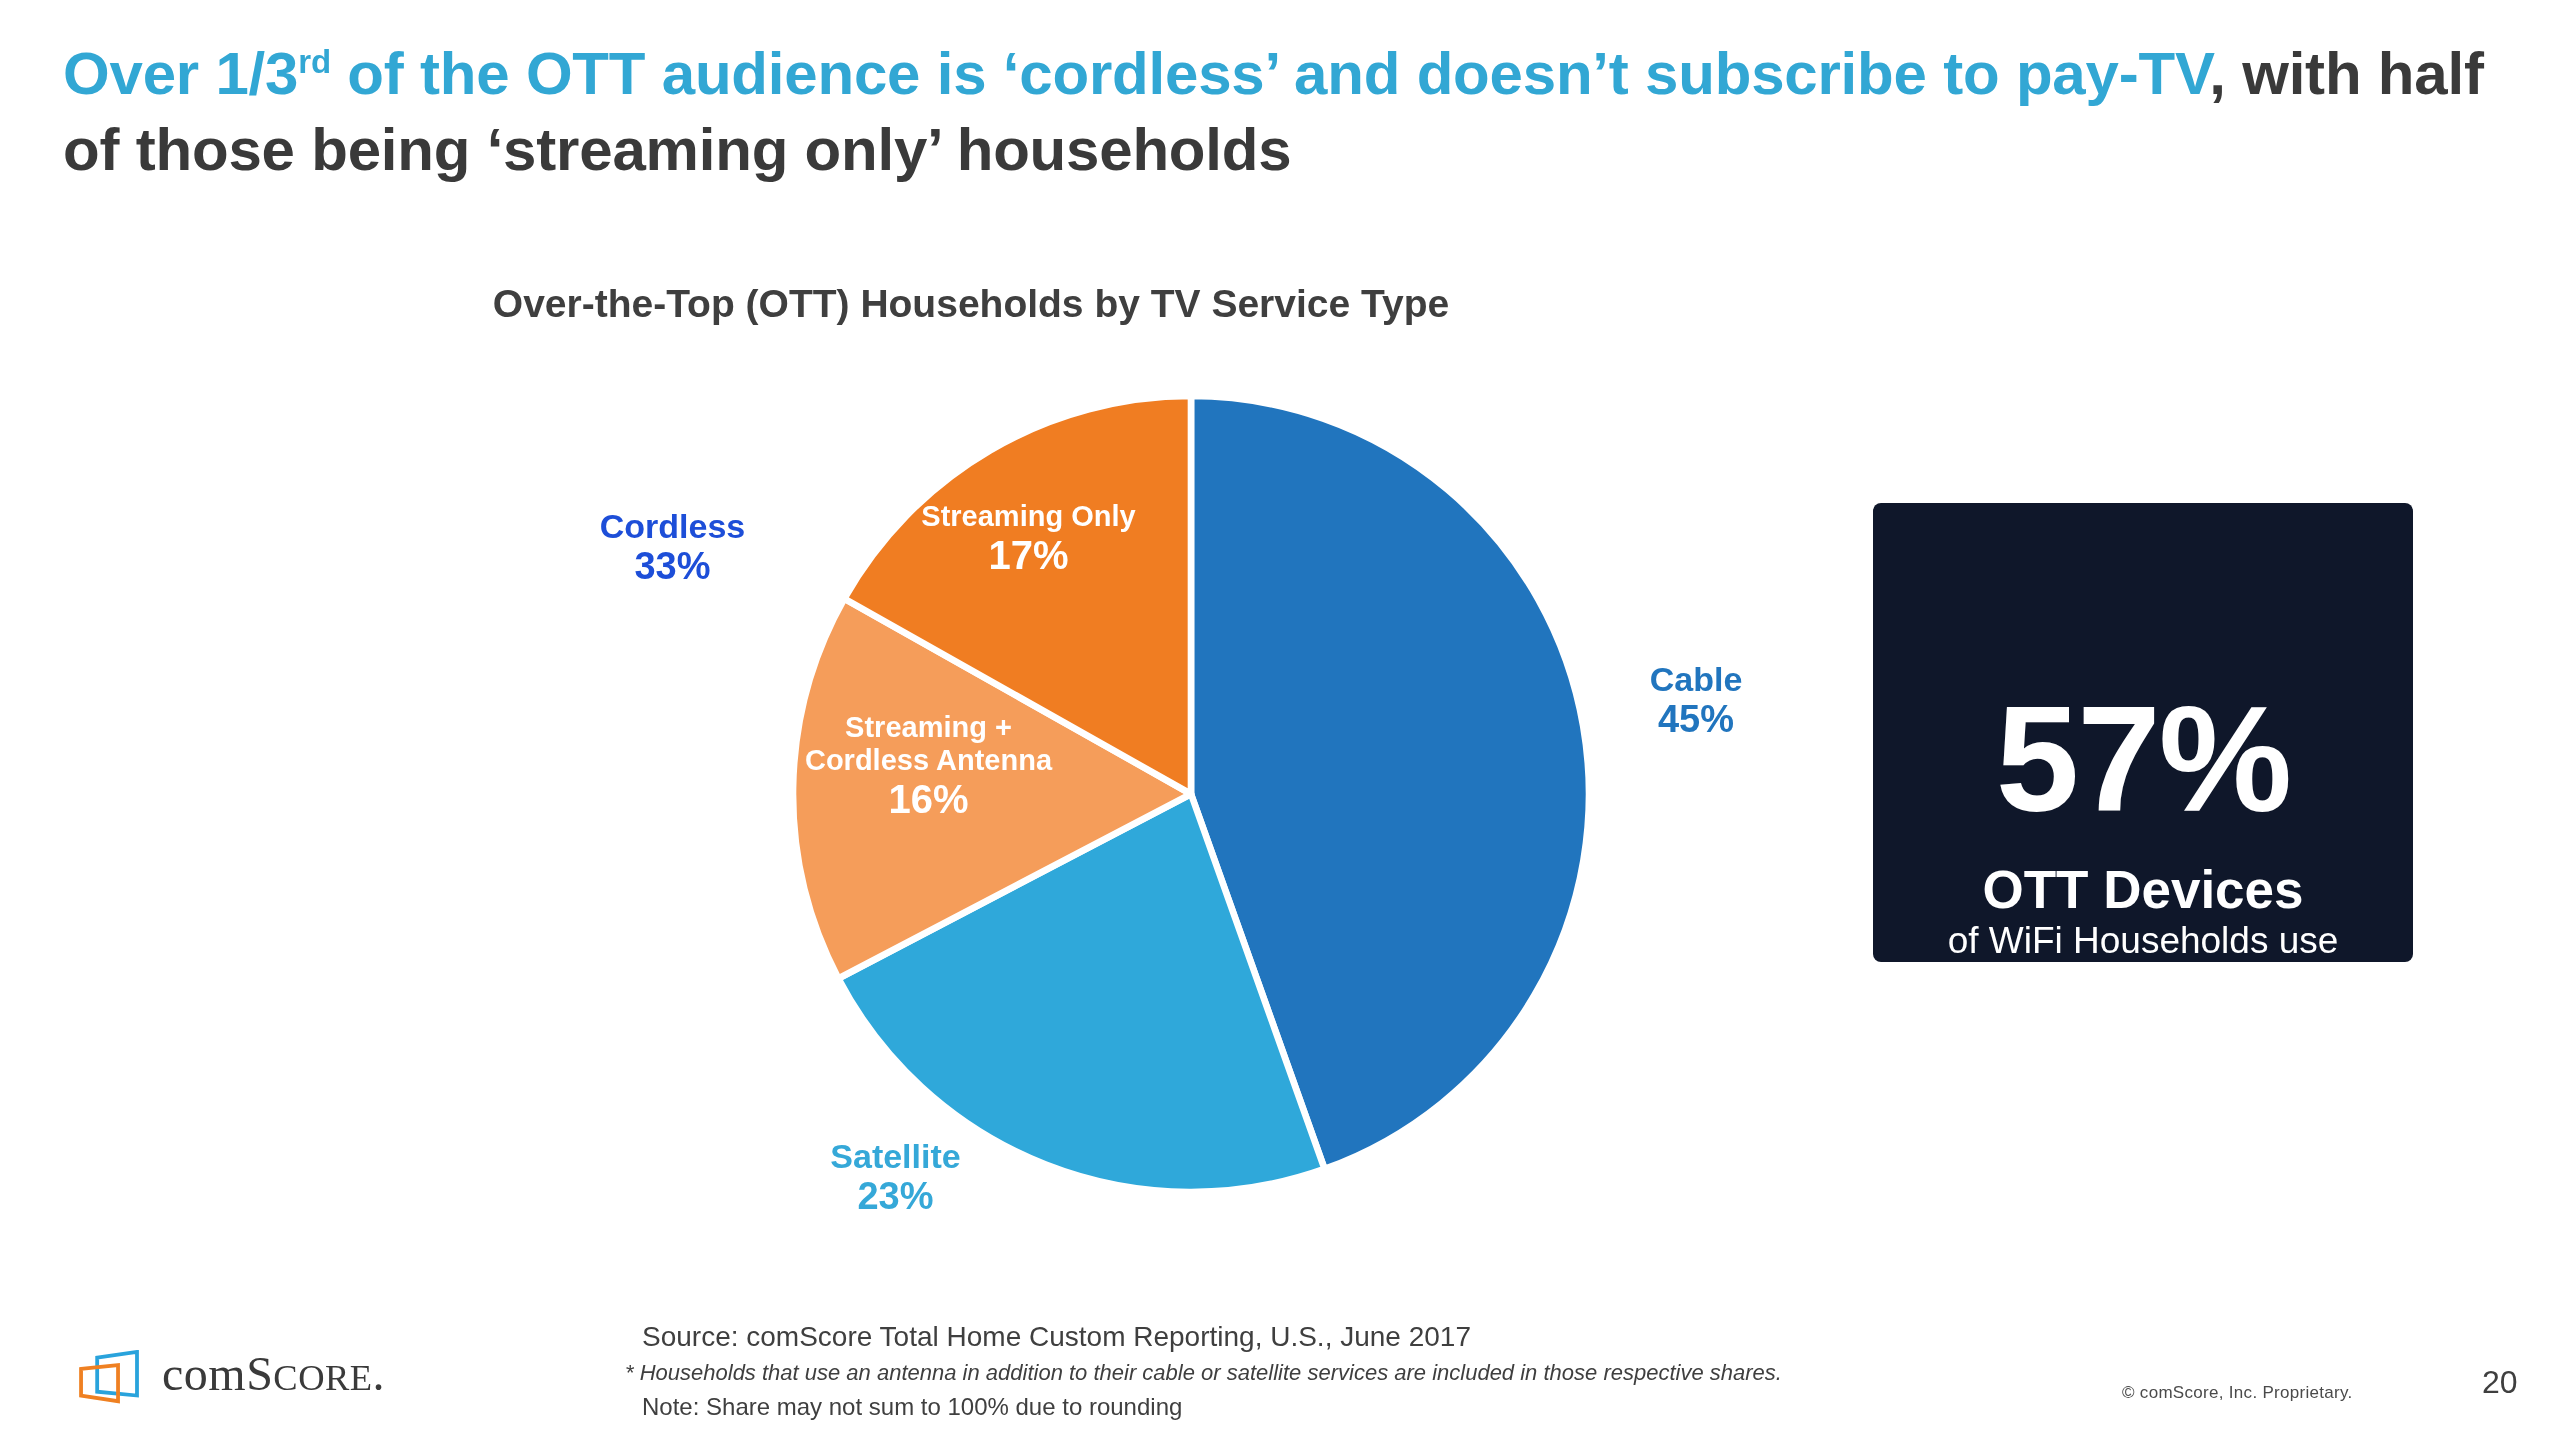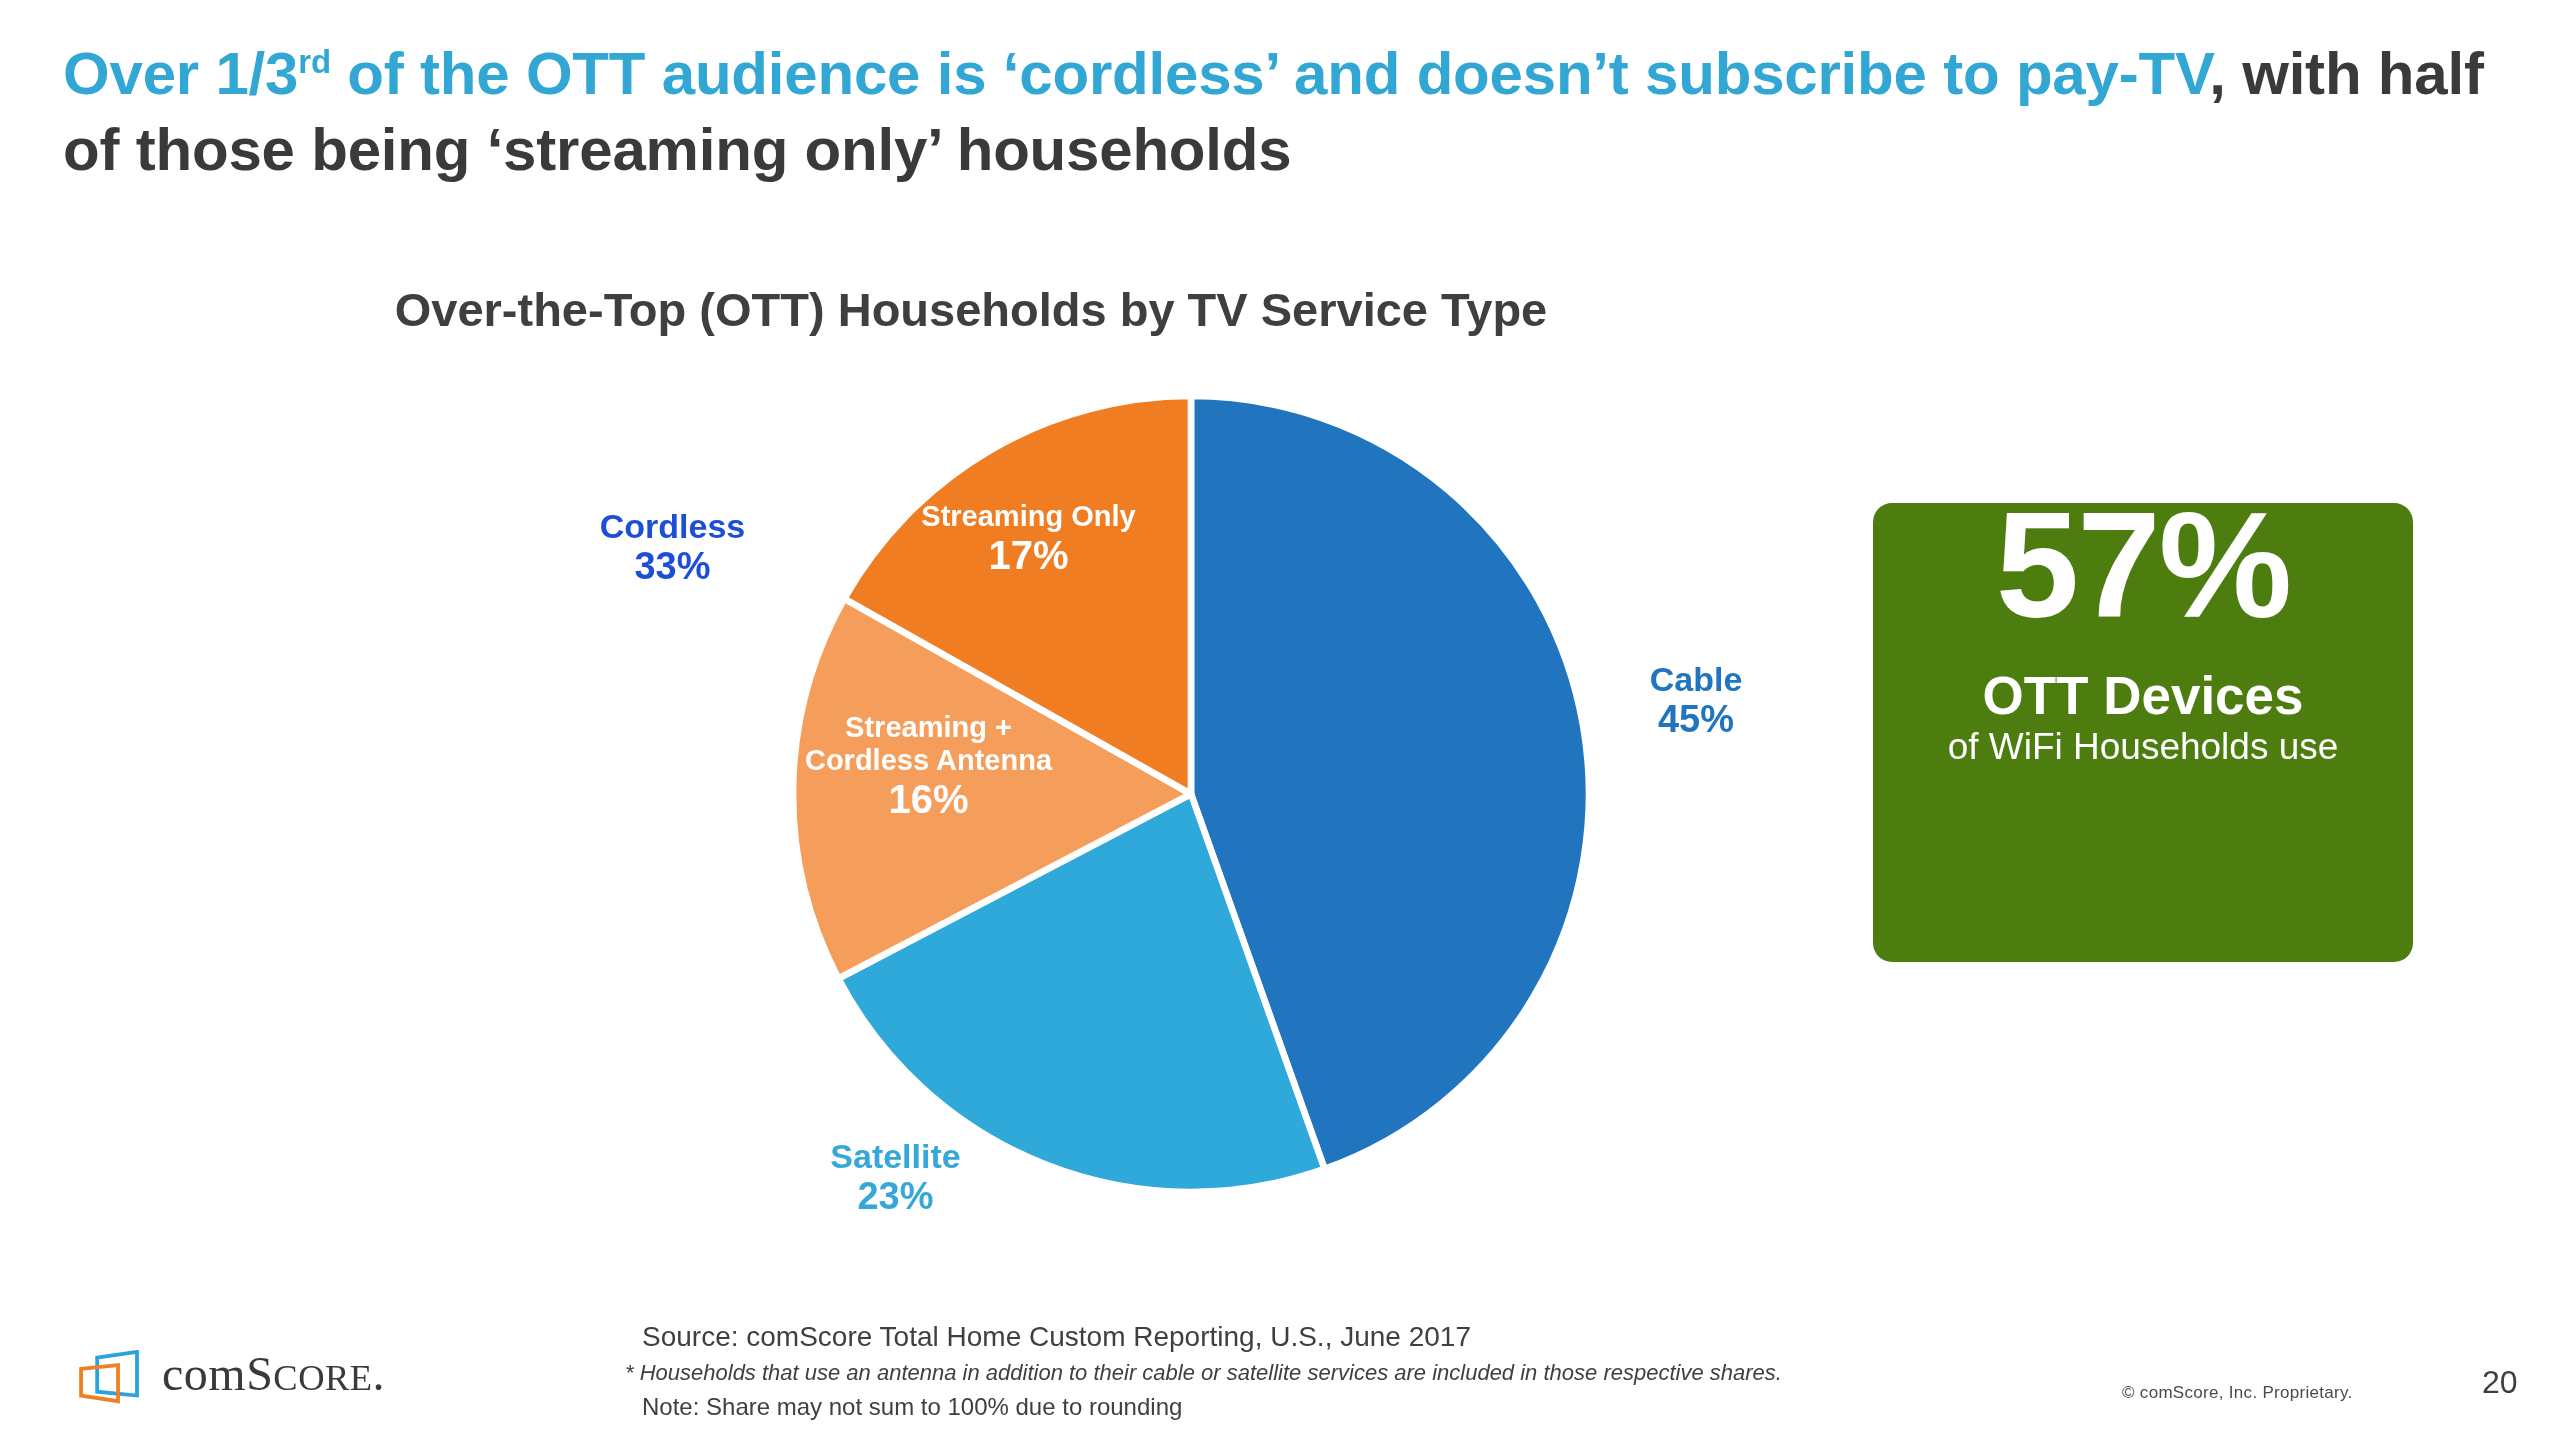--- a/index.html
+++ b/index.html
@@ -35,21 +35,21 @@
     line-height: 0;
   }
 
   
   #chart-title {
     position: absolute;
     left: 0;
     top: 282px;
     width: 1942px;
     text-align: center;
-    font-size: 47px;
+    font-size: 39px;
     font-weight: bold;
     color: #3f3f3f;
   }
 
   
   #pie-wrap {
     position: absolute;
     left: 793px;
     top: 396px;
     width: 796px;
@@ -109,27 +109,27 @@
     color: #35a8d8;
   }
 
   
   #stat-box {
     position: absolute;
     left: 1873px;
     top: 503px;
     width: 540px;
     height: 459px;
-    background: #4d7c0f;
-    border-radius: 19px;
+    background: #0f172a;
+    border-radius: 8px;
     color: #ffffff;
     display: flex;
     flex-direction: column;
     align-items: center;
-    justify-content: flex-start;
+    justify-content: flex-end;
     text-align: center;
   }
   #stat-big {
     font-size: 150px;
     font-weight: bold;
     line-height: 1.0;
     letter-spacing: -1.9px;
     margin-top: -13.3px;
     margin-bottom: 21px;
   }

